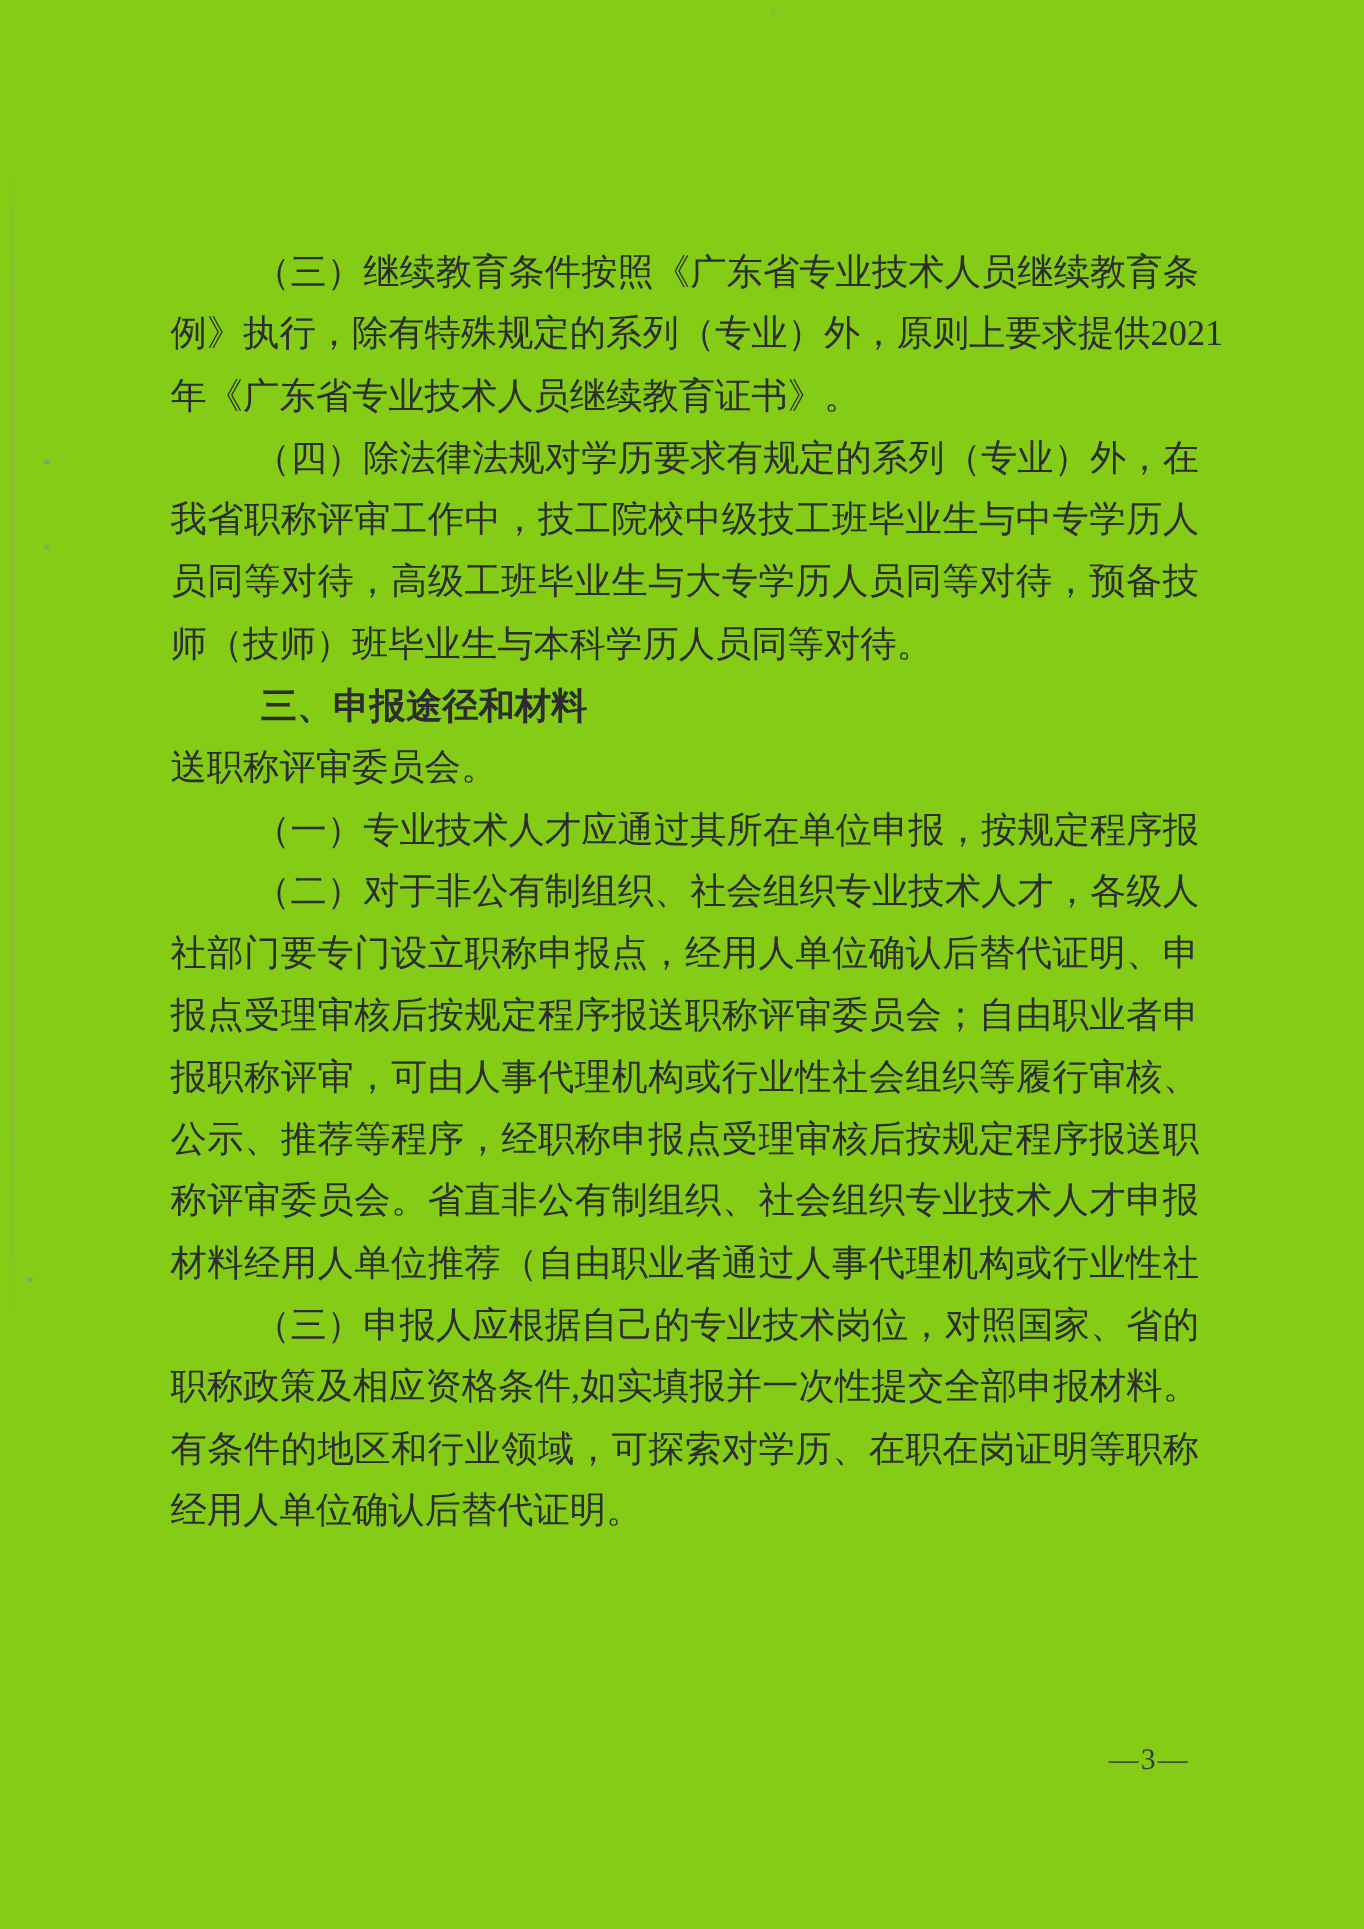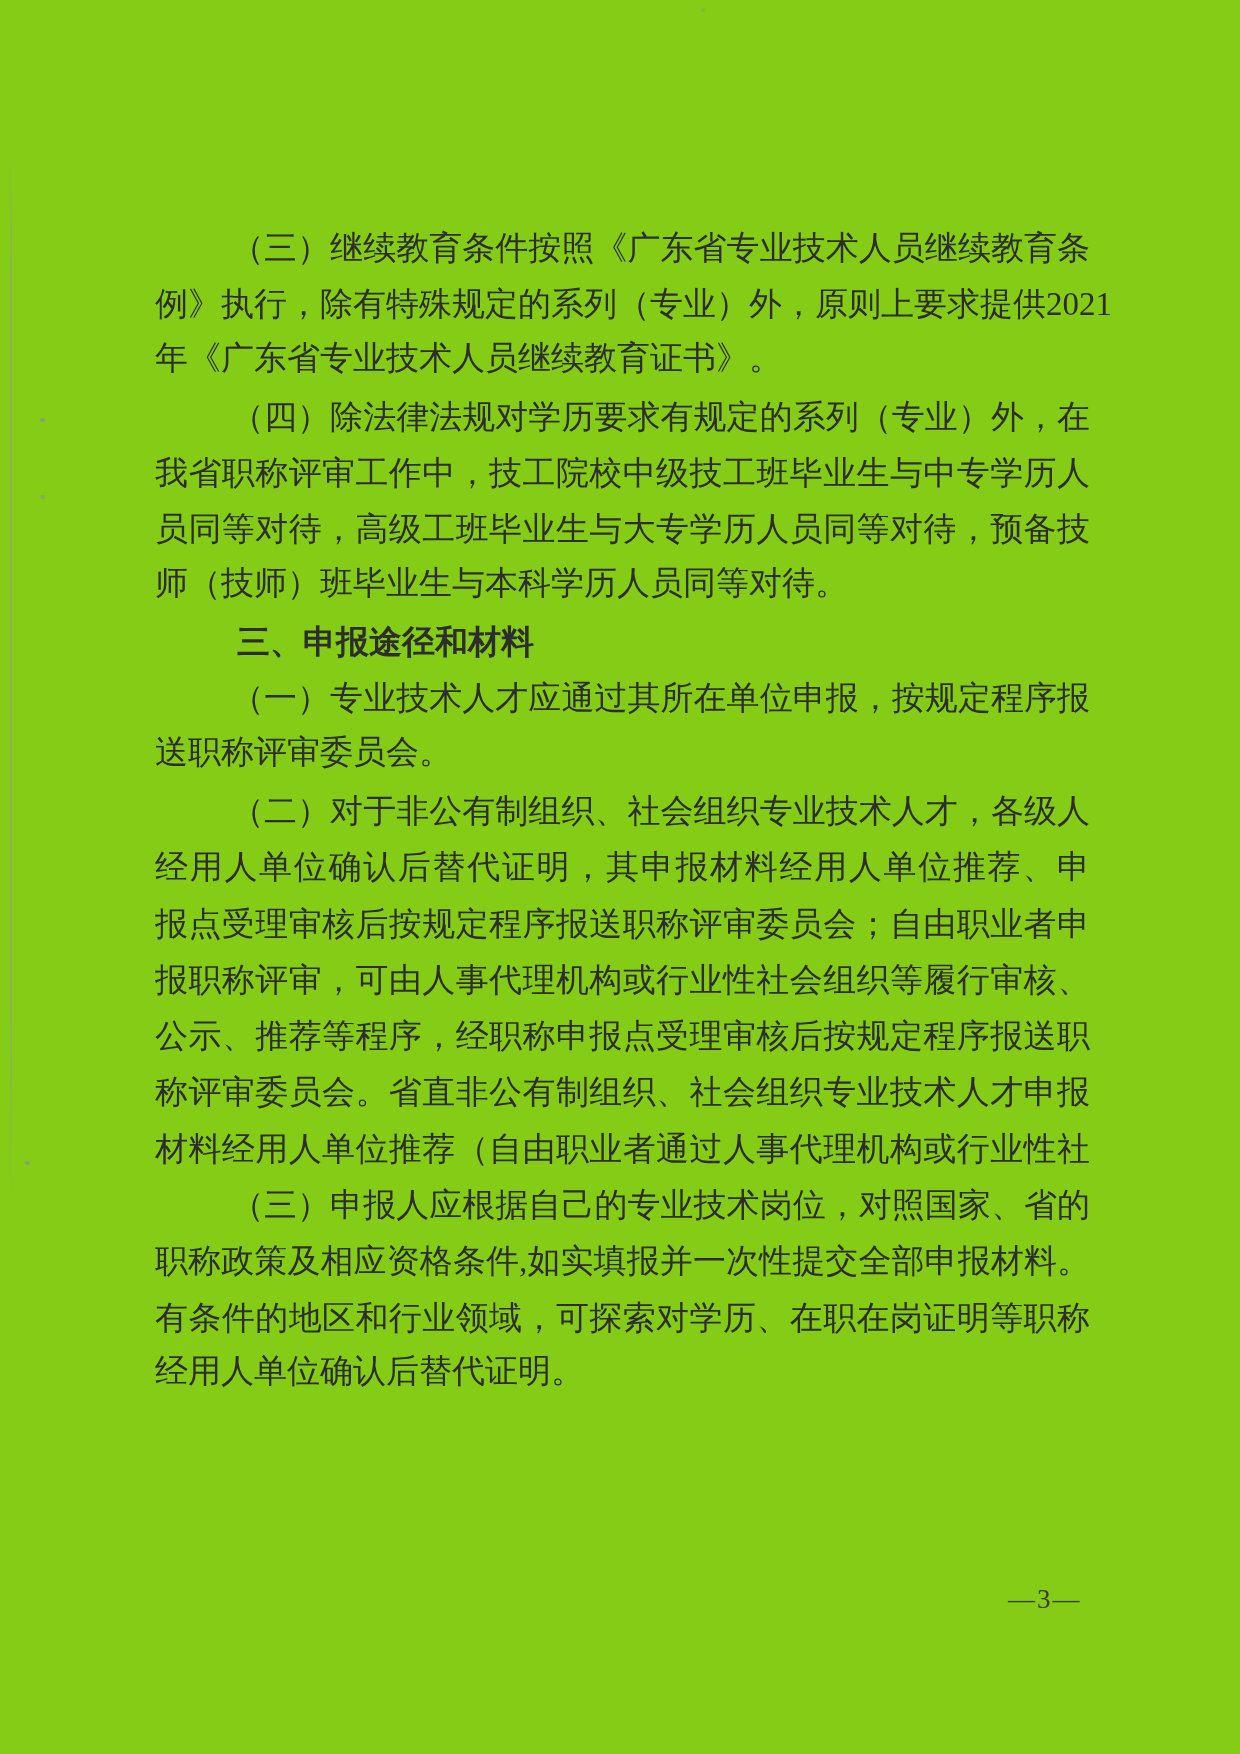--- a/index.html
+++ b/index.html
@@ -57,21 +57,20 @@
     white-space: nowrap;
     text-align: justify;
     text-align-last: justify;
     text-justify: inter-character;
     word-break: keep-all;
   }
   .line.p-start { text-indent: 76px; }
   .line.p-end {
     text-align: center;
     text-align-last: left;
-    font-family: Liberation Mono, monospace;
   }
   .line.heading {
     font-family: "DejaVu Sans", "Liberation Sans", sans-serif;
     font-weight: 700;
     text-align: right;
     text-align-last: left;
     text-indent: 82px;
     font-size: 33px;
   }
   .page-number {
@@ -97,24 +96,24 @@
 
   <div class="text-block">
     <div class="line p-start">（三）继续教育条件按照《广东省专业技术人员继续教育条</div>
     <div class="line">例》执行，除有特殊规定的系列（专业）外，原则上要求提供2021</div>
     <div class="line p-end">年《广东省专业技术人员继续教育证书》。</div>
     <div class="line p-start">（四）除法律法规对学历要求有规定的系列（专业）外，在</div>
     <div class="line">我省职称评审工作中，技工院校中级技工班毕业生与中专学历人</div>
     <div class="line">员同等对待，高级工班毕业生与大专学历人员同等对待，预备技</div>
     <div class="line p-end">师（技师）班毕业生与本科学历人员同等对待。</div>
     <div class="line heading">三、申报途径和材料</div>
+    <div class="line p-end">送职称评审委员会。</div>
     <div class="line p-start">（一）专业技术人才应通过其所在单位申报，按规定程序报</div>
-    <div class="line p-end">送职称评审委员会。</div>
     <div class="line p-start">（二）对于非公有制组织、社会组织专业技术人才，各级人</div>
-    <div class="line">经用人单位确认后替代证明，其申报材料经用人单位推荐、申</div>
+    <div class="line">社部门要专门设立职称申报点，经用人单位确认后替代证明、申</div>
     <div class="line">报点受理审核后按规定程序报送职称评审委员会；自由职业者申</div>
     <div class="line">报职称评审，可由人事代理机构或行业性社会组织等履行审核、</div>
     <div class="line">公示、推荐等程序，经职称申报点受理审核后按规定程序报送职</div>
     <div class="line">称评审委员会。省直非公有制组织、社会组织专业技术人才申报</div>
     <div class="line">材料经用人单位推荐（自由职业者通过人事代理机构或行业性社</div>
     <div class="line p-start">（三）申报人应根据自己的专业技术岗位，对照国家、省的</div>
     <div class="line">职称政策及相应资格条件,如实填报并一次性提交全部申报材料。</div>
     <div class="line">有条件的地区和行业领域，可探索对学历、在职在岗证明等职称</div>
     <div class="line p-end">经用人单位确认后替代证明。</div>
   </div>

